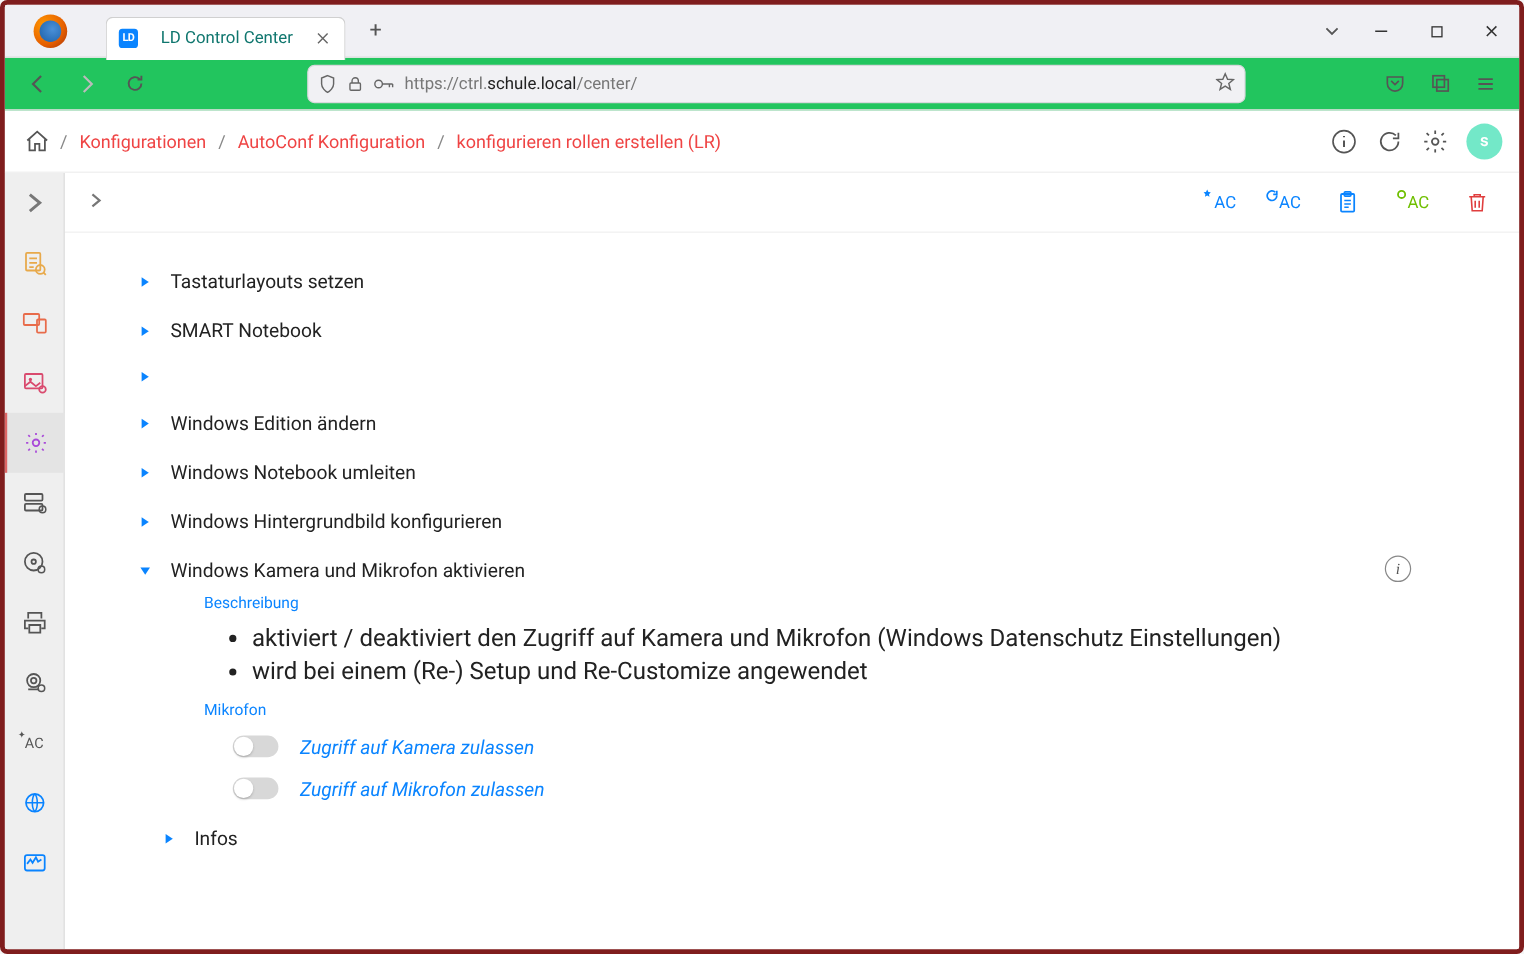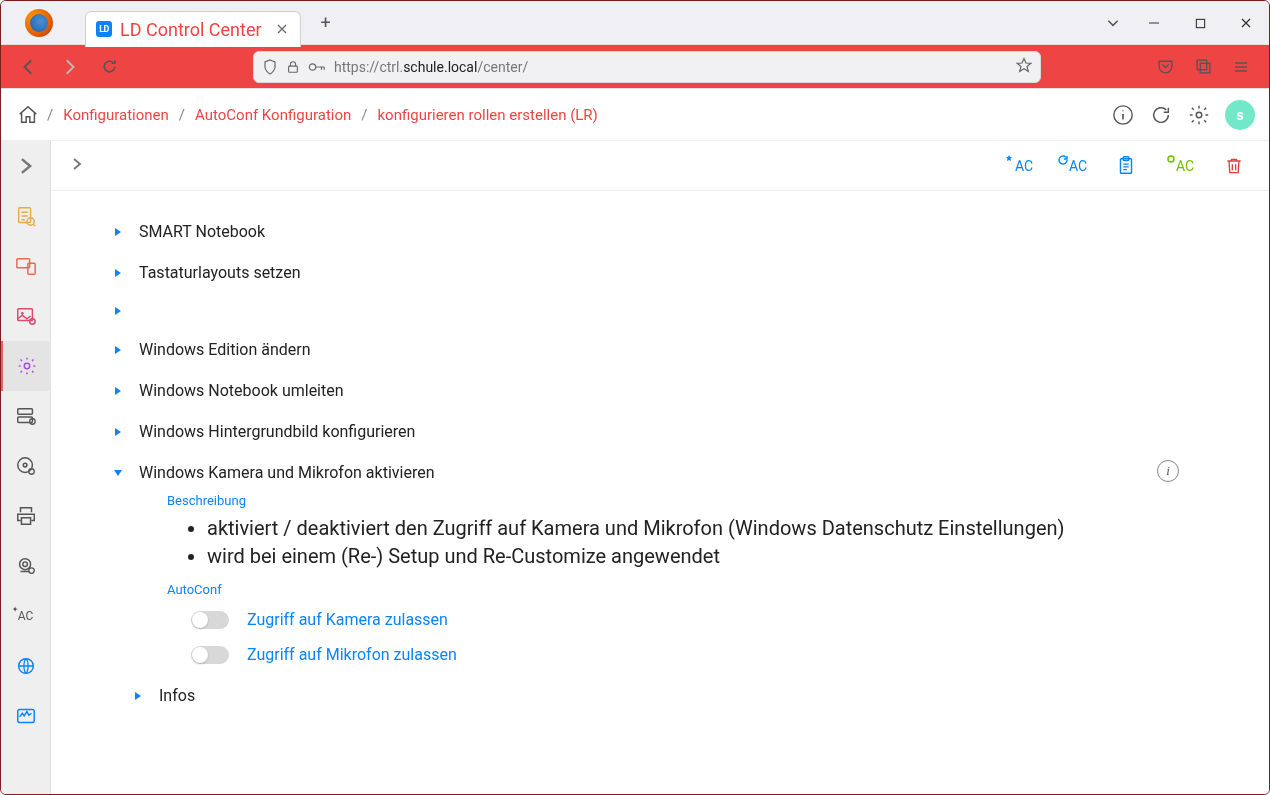--- a/index.html
+++ b/index.html
@@ -1,32 +1,32 @@
 <!DOCTYPE html>
 <html><head>
 <meta charset="utf-8">
 <style>
   * { box-sizing: border-box; margin: 0; padding: 0; }
   html, body { height: 100%; font-family: -apple-system, BlinkMacSystemFont, "Segoe UI", Roboto, sans-serif; font-size: 14px; color: #222; background: #f5f5f5; overflow: hidden; }
-  .window { width: 1270px; height: 795px; background: #fff; border: 1px solid #7f1d1d; border-radius: 6px; overflow: hidden; display: flex; flex-direction: column; }
+  .window { width: 1270px; height: 795px; background: #fff; border: 4px solid #7f1d1d; border-radius: 6px; overflow: hidden; display: flex; flex-direction: column; }
 
   
   .titlebar { height: 44px; background: #f0f0f4; display: flex; align-items: center; position: relative; border-bottom: 1px solid #e0e0e0; }
   .ff-logo { width: 28px; height: 28px; margin: 0 22px 0 24px; border-radius: 50%; background: radial-gradient(circle at 30% 30%, #ff9500, #e66000 60%, #a3300a); position: relative; }
   .ff-logo::after { content:""; position:absolute; inset:5px; border-radius:50%; background: radial-gradient(circle at 60% 40%, #4a90d9, #1b5fa6); }
   .tab { margin-left: 10px; display: flex; align-items: center; height: 36px; background: #fff; border: 1px solid #d0d0d0; border-bottom: none; border-radius: 6px 6px 0 0; padding: 0 10px; min-width: 200px; position: relative; top: 6px; }
   .tab-favicon { width: 16px; height: 16px; background: #0a84ff; border-radius: 3px; display:flex; align-items:center; justify-content:center; color:#fff; font-size:9px; font-weight:bold; letter-spacing:-0.5px; margin-right: 8px; flex-shrink:0; }
-  .tab-title { flex: 1; font-size: 18px; color: #ef4444; white-space: nowrap; overflow: hidden; text-overflow: ellipsis; }
+  .tab-title { flex: 1; font-size: 14px; color: #0f766e; white-space: nowrap; overflow: hidden; text-overflow: ellipsis; margin-left: 11px; }
   .tab-close { width: 16px; height: 16px; margin-left: 12px; color: #666; cursor: pointer; display:flex; align-items:center; justify-content:center; }
   .tab-new { width: 30px; height: 30px; margin-left: 10px; color: #555; display:flex; align-items:center; justify-content:center; border-radius:4px; cursor:pointer; font-size:18px; }
   .win-controls { position: absolute; right: 0; top: 0; height: 44px; display: flex; align-items: center; }
   .win-caret { width:36px; display:flex; align-items:center; justify-content:center; color:#555; height:100%; }
   .win-btn { width: 46px; height: 100%; display:flex; align-items:center; justify-content:center; color:#333; cursor:pointer; }
 
-  .urlbar-row { height: 44px; background: #ef4444; display: flex; align-items: center; padding: 0 12px; gap: 8px; border-bottom: 1px solid #e0e0e0; }
+  .urlbar-row { height: 44px; background: #22c55e; display: flex; align-items: center; padding: 0 12px; gap: 8px; border-bottom: 1px solid #e0e0e0; }
   .nav-btn { width: 32px; height: 32px; display:flex; align-items:center; justify-content:center; color:#555; border-radius:4px; cursor:pointer; }
   .nav-btn.disabled { color: #bbb; cursor: default; }
   .urlbar { flex: 1; height: 32px; background: #f1f1f4; border: 1px solid #d8d8dc; border-radius: 6px; display: flex; align-items: center; padding: 0 8px; gap: 8px; margin: 0 100px 0 120px; }
   .url-icon { color: #666; display:flex; align-items:center; }
   .url-text { flex: 1; font-size: 14px; color: #777; }
   .url-text .host { color: #222; }
   .star-icon { color: #666; }
   .right-icons { display:flex; gap: 6px; }
 
   
@@ -59,21 +59,21 @@
   .scroll-area::-webkit-scrollbar { width: 12px; }
   .tree-row { display: flex; align-items: center; padding: 11px 0; cursor: pointer; font-size: 16px; }
   .caret { width: 14px; height: 14px; margin-right: 14px; display:inline-flex; align-items:center; justify-content:center; }
   .caret svg { width:10px; height:10px; }
   .caret-right { color: #0a84ff; }
   .caret-down { color: #0a84ff; }
   .info-circle { position: absolute; right: 30px; width:22px; height:22px; border:1.5px solid #888; border-radius:50%; display:flex; align-items:center; justify-content:center; color:#555; font-family: serif; font-style: italic; font-size:13px; }
   .section-label { color: #0a84ff; font-size: 13px; margin: 0 0 8px 56px; }
   .desc-list { margin: 0 0 14px 96px; font-size: 20px; }
   .desc-list li { margin-bottom: 4px; }
-  .var-row { display:flex; align-items:center; margin: 6px 0 6px 80px; gap: 18px; padding: 5px 0;}
+  .var-row { display:flex; margin: 6px 0 6px 80px; gap: 18px; padding: 5px 0; font-style: italic;}
   .toggle { width: 38px; height: 18px; background: #d8d8d8; border-radius: 10px; position: relative; cursor:pointer; }
   .toggle::after { content:""; position:absolute; left:1px; top:1px; width:16px; height:16px; background:#fff; border-radius:50%; box-shadow:0 1px 2px rgba(0,0,0,0.2); }
   .var-label { color: #0a84ff; font-size: 16px; cursor:pointer; }
   .section-block { position: relative; }
   .infos-row { margin-left: 20px; text-align: center; }
 </style>
 </head>
 <body>
 
 <div class="window">
@@ -338,29 +338,29 @@
       </div>
 
       <div class="scroll-area">
 
         <div class="tree-row">
           <span class="caret caret-right">
               <svg viewBox="0 0 10 10">
                 <path d="M2 1 L8 5 L2 9 Z" fill="currentColor"></path>
               </svg>
             </span>
+          <span>Tastaturlayouts setzen</span>
+        </div>
+        <div class="tree-row">
+          <span class="caret caret-right">
+              <svg viewBox="0 0 10 10">
+                <path d="M2 1 L8 5 L2 9 Z" fill="currentColor"></path>
+              </svg>
+            </span>
           <span>SMART Notebook</span>
-        </div>
-        <div class="tree-row">
-          <span class="caret caret-right">
-              <svg viewBox="0 0 10 10">
-                <path d="M2 1 L8 5 L2 9 Z" fill="currentColor"></path>
-              </svg>
-            </span>
-          <span>Tastaturlayouts setzen</span>
         </div>
         <div class="tree-row">
           <span class="caret caret-right">
               <svg viewBox="0 0 10 10">
                 <path d="M2 1 L8 5 L2 9 Z" fill="currentColor"></path>
               </svg>
             </span>
         </div>
         <div class="tree-row">
           <span class="caret caret-right">
@@ -397,21 +397,21 @@
             <span>Windows Kamera und Mikrofon aktivieren</span>
           </div>
           <div class="info-circle" style="top:8px;">i</div>
 
           <div class="section-label">Beschreibung</div>
           <ul class="desc-list">
             <li>aktiviert / deaktiviert den Zugriff auf Kamera und Mikrofon (Windows Datenschutz Einstellungen)</li>
             <li>wird bei einem (Re-) Setup und Re-Customize angewendet</li>
           </ul>
 
-          <div class="section-label">AutoConf</div>
+          <div class="section-label">Mikrofon</div>
           <div class="var-row">
             <div class="toggle"></div>
             <div class="var-label">Zugriff auf Kamera zulassen</div>
           </div>
           <div class="var-row">
             <div class="toggle"></div>
             <div class="var-label">Zugriff auf Mikrofon zulassen</div>
           </div>
         </div>
 

